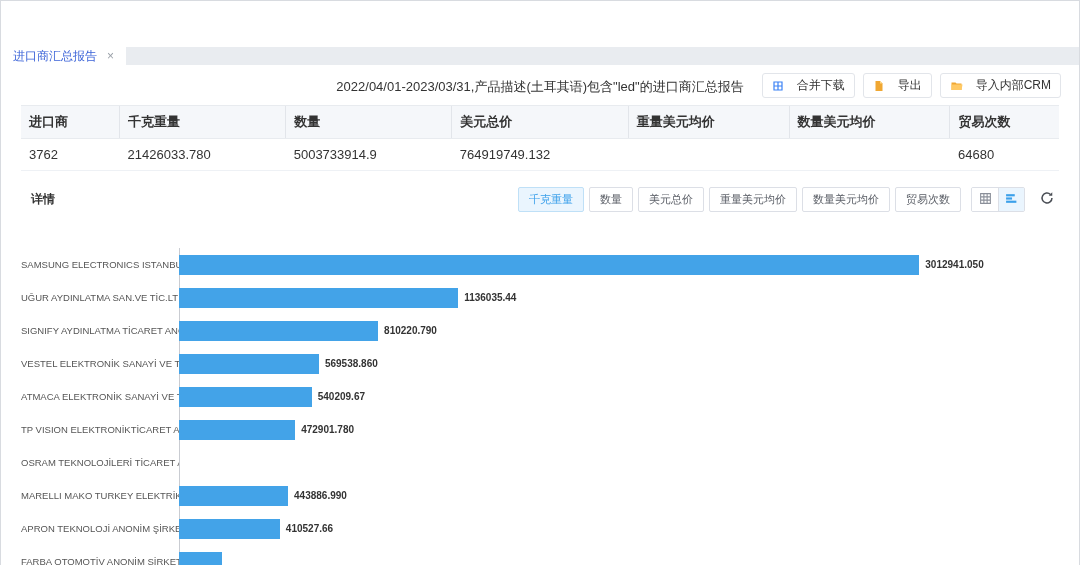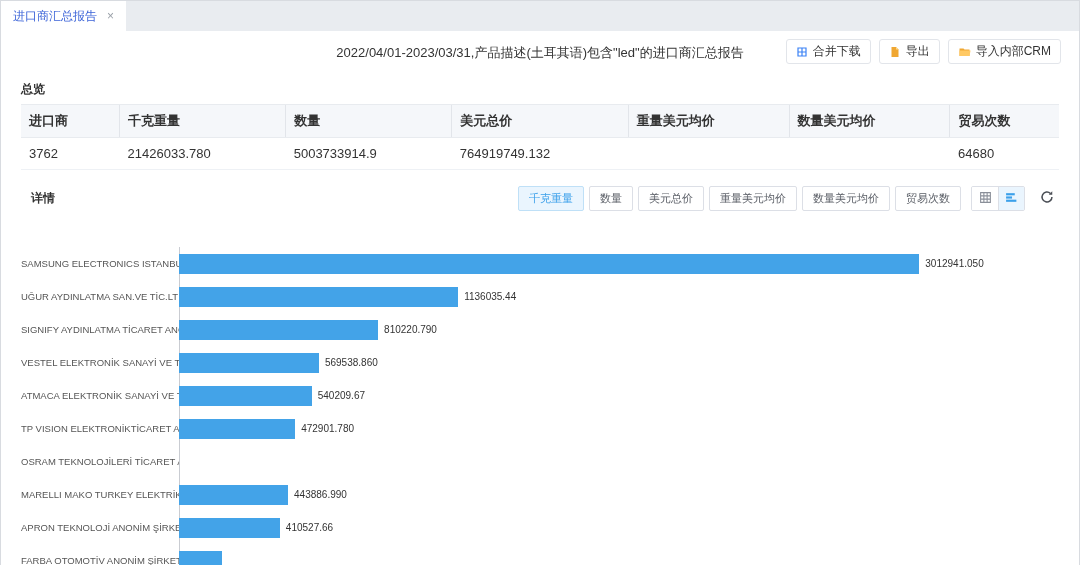--- a/index.html
+++ b/index.html
@@ -4,31 +4,31 @@
 <style>
   * { box-sizing: border-box; margin: 0; padding: 0; }
   html,body { width:1080px; height:565px; overflow:hidden; }
   body {
     font-family: "Liberation Sans", "DejaVu Sans", sans-serif;
     background:#fff; color:#333;
   }
   .page { width:1080px; height:565px; border:1px solid #d8dbe0; display:flex; flex-direction:column; }
 
   
-  .tabstrip { background:#e9ecf0; height:30px; display:flex; align-items:stretch; flex:0 0 auto; }
+  .tabstrip { background:#e9ecf0; height:18px; display:flex; align-items:stretch; flex:0 0 auto;margin-top:46px; }
   .tab { background:#fff; display:flex; align-items:center; gap:10px; padding:0 12px; font-size:12px; color:#3c64d8; cursor:pointer; }
   .tab-close { color:#9aa0a8; font-size:12px; cursor:pointer; }
 
   .content { flex:1 1 auto; background:#fff; position:relative; }
 
   
   .header-row { position:relative; padding-top:13px; height:40px; }
   .page-title { text-align:center; font-size:13px; color:#333; }
   .header-buttons { position:absolute; right:18px; top:8px; display:flex; gap:8px; }
-  .hbtn { display:flex; align-items:center; gap:5px; background:#fff; border:1px solid #e2e5ea; border-radius:3px; padding:3px 9px; font-size:12px; color:#333; cursor:pointer; white-space:nowrap; }
+  .hbtn { display:flex; align-items:center; gap:13px; background:#fff; border:1px solid #e2e5ea; border-radius:3px; padding:3px 9px; font-size:12px; color:#333; cursor:pointer; white-space:nowrap; }
   .hbtn svg { display:block; }
 
   
   .section-title { font-size:12px; font-weight:bold; color:#333; margin:10px 20px 6px; }
   table.overview { width:calc(100% - 40px); margin:0 20px; border-collapse:collapse; font-size:13px; table-layout:fixed; }
   table.overview th { background:#f5f7fa; text-align:left; font-weight:bold; color:#333;
     padding:7px 8px; border-top:1px solid #e8ebef; border-bottom:1px solid #e8ebef; border-left:1px solid #e2e5ea; }
   table.overview th:first-child { border-left:none; }
   table.overview td { padding:8px 8px; border-bottom:1px solid #eef1f5; color:#333; }
 
@@ -42,21 +42,21 @@
   .view-btn + .view-btn { border-left:1px solid #dcdfe6; }
   .view-btn.active { background:#eaf5fe; }
   .refresh-btn { margin-left:10px; width:24px; height:23px; display:flex; align-items:center; justify-content:center; cursor:pointer; }
   .toolbar-right { display:flex; align-items:center; }
 
   
   .chart { position:relative; margin:30px 40px 0 20px; }
   .chart-axis-line { position:absolute; left:158px; top:0; width:1px; background:#c9ccd2; }
   .chart-row { display:flex; align-items:center; height:33px; }
   .chart-label { width:158px; flex:0 0 158px; font-size:9.5px; color:#555; text-align:right; padding-right:7px; white-space:nowrap; overflow:hidden; }
-  .chart-track { flex:1 1 auto; height:20px; position:relative; }
+  .chart-track { flex:1 1 auto; height:20px; position:relative;font-weight:bold; }
   .chart-bar { position:absolute; left:0; top:0; height:100%; }
   .chart-value { position:absolute; top:0; line-height:20px; font-size:10px; color:#333; white-space:nowrap; }
   .chart-xaxis { margin-left:158px; position:relative; height:18px; margin-top:4px; }
   .chart-tick { position:absolute; transform:translateX(-50%); font-size:10px; color:#8a8f96; white-space:nowrap; top:0; }
 </style>
 </head>
 <body>
 
 <div class="page">
 
@@ -94,21 +94,20 @@
             <svg width="13" height="12" viewBox="0 0 24 24">
                 <path fill="#f0a732" d="M2 5h8l2 2h10v13H2z"></path>
                 <path fill="#ffc964" d="M2 9h22l-2 11H2z"></path>
               </svg>
           </span>
           <span>导入内部CRM</span>
         </div>
       </div>
     </div>
 
-    <div class="section-title">总览</div>
     <table class="overview">
       <colgroup>
         <col style="width:9.5%">
           <col style="width:16%">
           <col style="width:16%">
           <col style="width:17%">
         <col style="width:15.5%">
           <col style="width:15.5%">
           <col style="width:10.5%">
       </colgroup>

